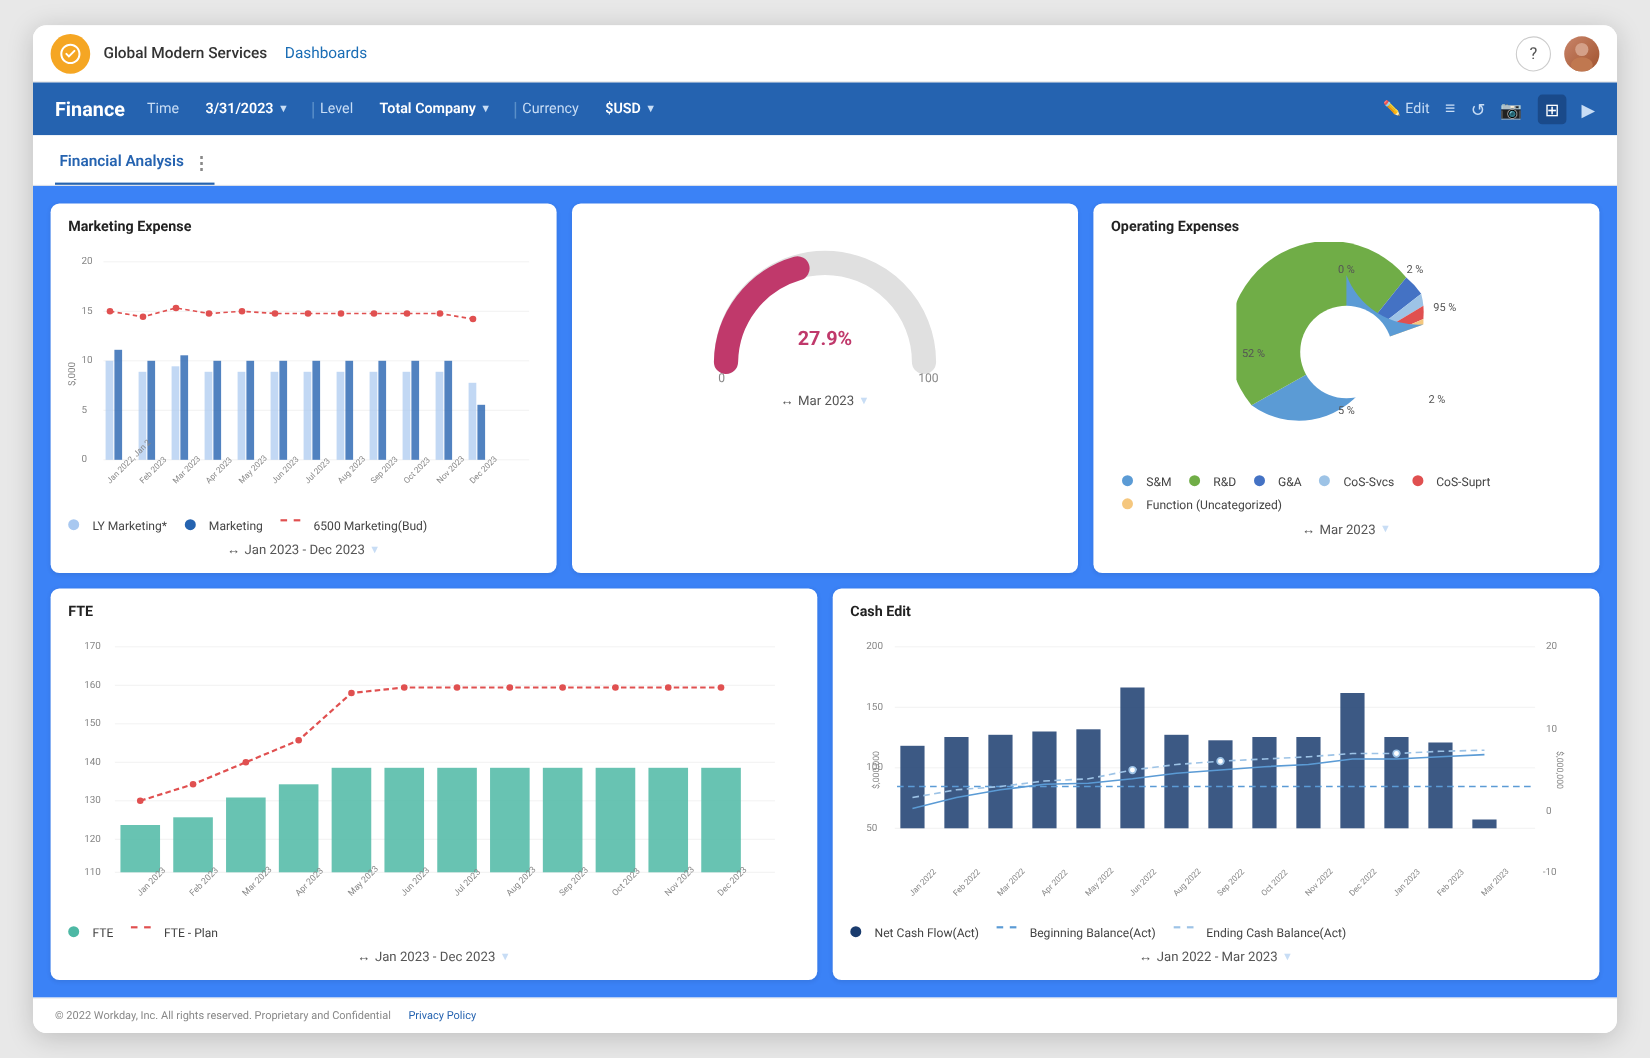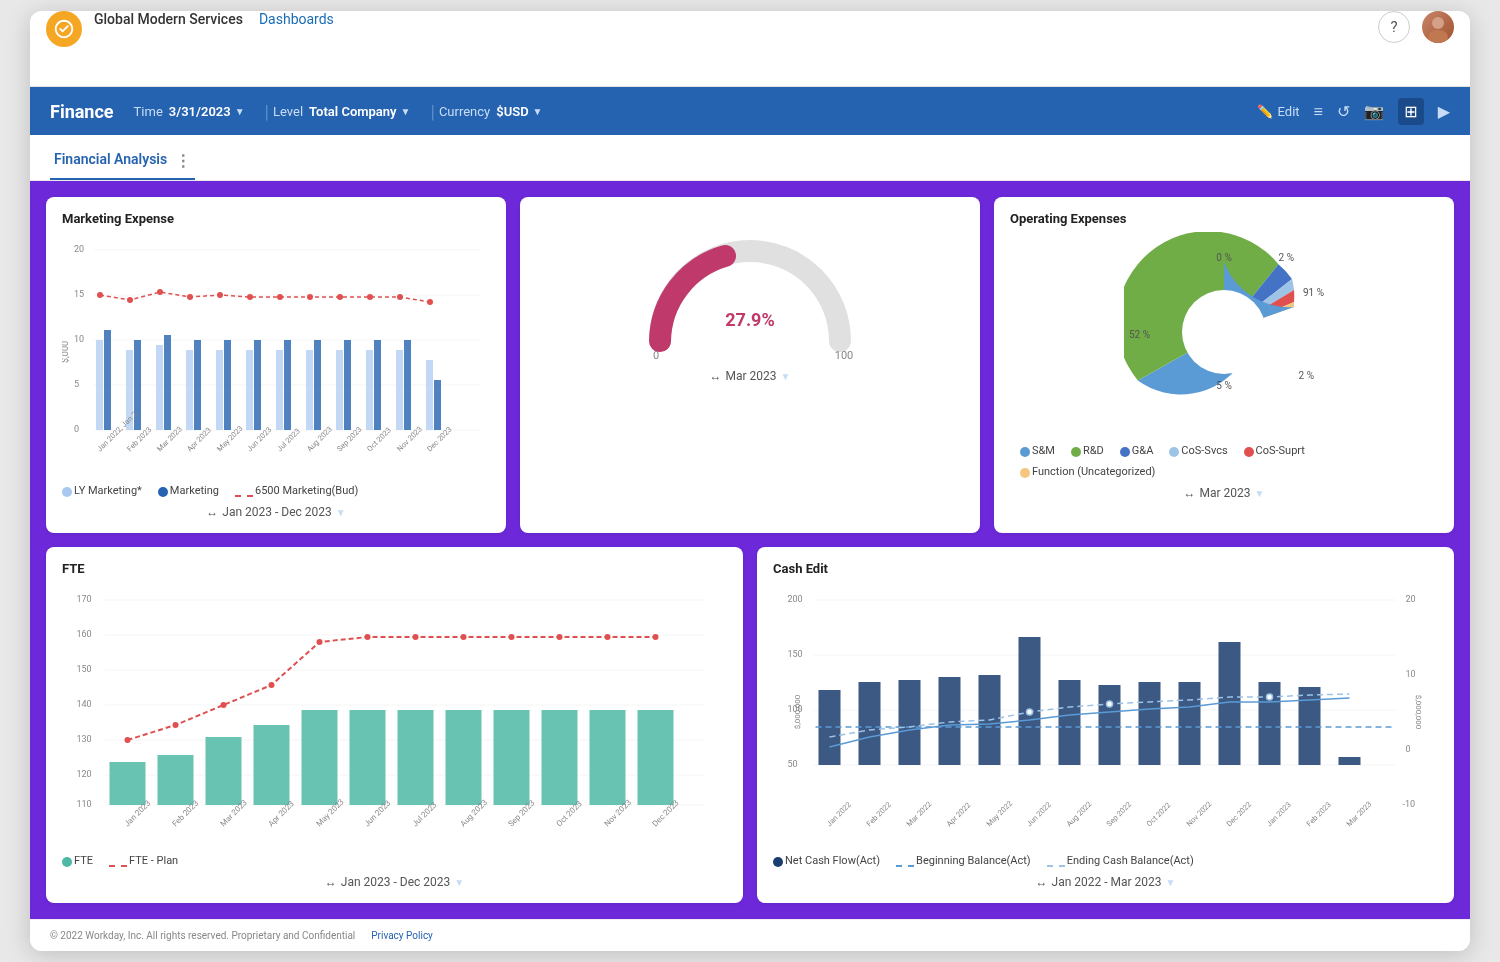--- a/index.html
+++ b/index.html
@@ -1,61 +1,61 @@
 <!DOCTYPE html>
 <html><head>
   <meta charset="utf-8">
   <style>
     * { box-sizing: border-box; margin: 0; padding: 0; }
     body { font-family: -apple-system, BlinkMacSystemFont, 'Segoe UI', Roboto, sans-serif; background: #e8e8e8; display: flex; justify-content: center; align-items: center; min-height: 100vh; }
     .app-frame { width: 1440px; background: #fff; border-radius: 12px; box-shadow: 0 4px 24px rgba(0,0,0,0.18); overflow: hidden; }
     
     
-    .top-nav { display: flex; padding: 0 16px; height: 76px; border-bottom: 1px solid #e0e0e0; background: #fff; }
+    .top-nav { display: flex; align-items: center; padding: 0 16px; height: 52px; border-bottom: 1px solid #e0e0e0; background: #fff; }
     .logo { width: 36px; height: 36px; background: #f5a623; border-radius: 50%; display: flex; align-items: center; justify-content: center; margin-right: 12px; flex-shrink: 0; }
     .logo svg { width: 22px; height: 22px; }
     .app-name { font-size: 14px; color: #333; font-weight: 500; margin-right: 16px; }
     .nav-link { font-size: 14px; color: #1a6db5; font-weight: 400; }
     .nav-spacer { flex: 1; }
     .nav-icon { width: 32px; height: 32px; border-radius: 50%; border: 1px solid #ccc; display: flex; align-items: center; justify-content: center; margin-left: 12px; cursor: pointer; color: #555; font-size: 15px; }
     .avatar { width: 32px; height: 32px; border-radius: 50%; background: linear-gradient(135deg, #c9856a, #a0522d); margin-left: 12px; overflow: hidden; display: flex; align-items: center; justify-content: center; }
 
     
     .blue-bar { background: #2563b0; display: flex; align-items: center; padding: 0 20px; height: 48px; }
     .blue-bar-title { color: #fff; font-size: 18px; font-weight: 700; margin-right: 20px; }
-    .filter-group { display: flex; align-items: center; gap: 6px; margin-right: 16px; }
+    .filter-group { display: flex; align-items: center; gap: 24px; margin-right: 16px; }
     .filter-label { color: #c8ddf5; font-size: 13px; }
     .filter-value { color: #fff; font-size: 13px; font-weight: 600; display: flex; align-items: center; gap: 4px; cursor: pointer; }
     .chevron { font-size: 10px; color: #c8ddf5; }
     .separator { color: #5a8fc8; margin: 0 4px; font-size: 18px; }
     .bar-spacer { flex: 1; }
     .bar-actions { display: flex; align-items: center; gap: 14px; }
     .bar-action { color: #c8ddf5; font-size: 13px; cursor: pointer; display: flex; align-items: center; gap: 4px; }
     .bar-icon { font-size: 16px; color: #c8ddf5; cursor: pointer; }
     .bar-icon-active { background: #1a4a8a; border-radius: 4px; padding: 4px 6px; color: #fff; }
 
     
     .tab-bar { padding: 8px 20px 0; border-bottom: 1px solid #e8e8e8; background: #fff; }
     .tab { display: inline-flex; gap: 8px; padding: 8px 4px; font-size: 14px; color: #2563b0; border-bottom: 2px solid #2563b0; font-weight: 600; cursor: pointer; }
     .tab-menu-icon { color: #888; font-size: 16px; }
 
     
-    .main-content { padding: 16px; background: #6d28d9; display: grid; grid-template-rows: auto auto; gap: 14px; }
+    .main-content { padding: 16px; background: #3b82f6; display: grid; grid-template-rows: auto auto; gap: 14px; }
     .top-row { display: grid; grid-template-columns: 1fr 1fr 1fr; gap: 14px; }
     .bottom-row { display: grid; grid-template-columns: 1fr 1fr; gap: 14px; }
 
     
     .card { background: #fff; border-radius: 8px; box-shadow: 0 1px 4px rgba(0,0,0,0.08); padding: 14px 16px; }
     .card-title { font-size: 13px; font-weight: 700; color: #222; margin-bottom: 6px; }
 
     
     .chart-container { position: relative; }
     .chart-footer { display: flex; align-items: center; justify-content: center; font-size: 12px; color: #555; margin-top: 8px; gap: 4px; cursor: pointer; }
     .legend { display: flex; flex-wrap: wrap; gap: 8px 16px; margin-top: 8px; }
-    .legend-item { display: flex; align-items: flex-end; gap: 2px; font-size: 11px; color: #444; }
+    .legend-item { display: flex; align-items: flex-start; gap: 12px; font-size: 11px; color: #444; }
     .legend-dot { width: 10px; height: 10px; border-radius: 50%; flex-shrink: 0; }
     .legend-dash { width: 18px; height: 2px; border-top: 2px dashed; flex-shrink: 0; }
 
     
     .gauge-container { display: flex; flex-direction: column; align-items: center; padding: 10px 0 0; }
 
     
     .footer { padding: 10px 20px; font-size: 10px; color: #888; display: flex; gap: 16px; border-top: 1px solid #eee; background: #fff; }
     .footer-link { color: #2563b0; cursor: pointer; }
 
@@ -269,21 +269,21 @@
               <path d="M100,100 L170,58 A70,70 0,0,1 170,70 Z" fill="#e05050"></path>
 
               <path d="M100,100 L170,70 A70,70 0,0,1 170,75 Z" fill="#f5c77e"></path>
 
               <path d="M100,100 L170,75 A70,70 0,0,1 100,30 Z" fill="#5b9bd5"></path>
 
               <circle cx="100" cy="100" r="42" fill="white"></circle>
             </svg>
             
             <div style="position:absolute; top:20px; left:50%; transform:translateX(-50%); font-size:10px; color:#555;">0 %</div>
-            <div style="position:absolute; top:55px; right:0px; font-size:10px; color:#555;">91 %</div>
+            <div style="position:absolute; top:55px; right:0px; font-size:10px; color:#555;">95 %</div>
             <div style="position:absolute; top:50%; left:5px; transform:translateY(-50%); font-size:10px; color:#555;">52 %</div>
             <div style="position:absolute; bottom:55px; right:10px; font-size:10px; color:#555;">2 %</div>
             <div style="position:absolute; bottom:45px; left:50%; transform:translateX(-50%); font-size:10px; color:#555;">5 %</div>
             <div style="position:absolute; top:20px; right:30px; font-size:10px; color:#555;">2 %</div>
           </div>
         </div>
         <div class="legend" style="justify-content:flex-start; padding: 0 10px;">
           <div class="legend-item">
             <div class="legend-dot" style="background:#5b9bd5;"></div>
             <span>S&amp;M</span>

